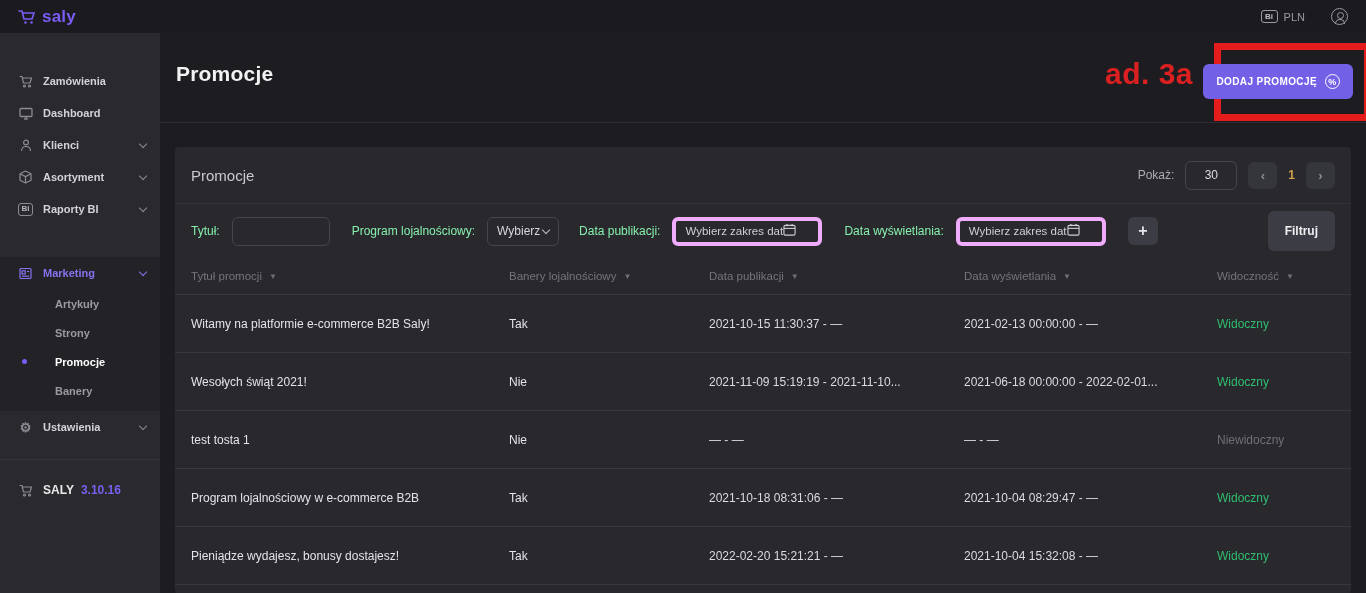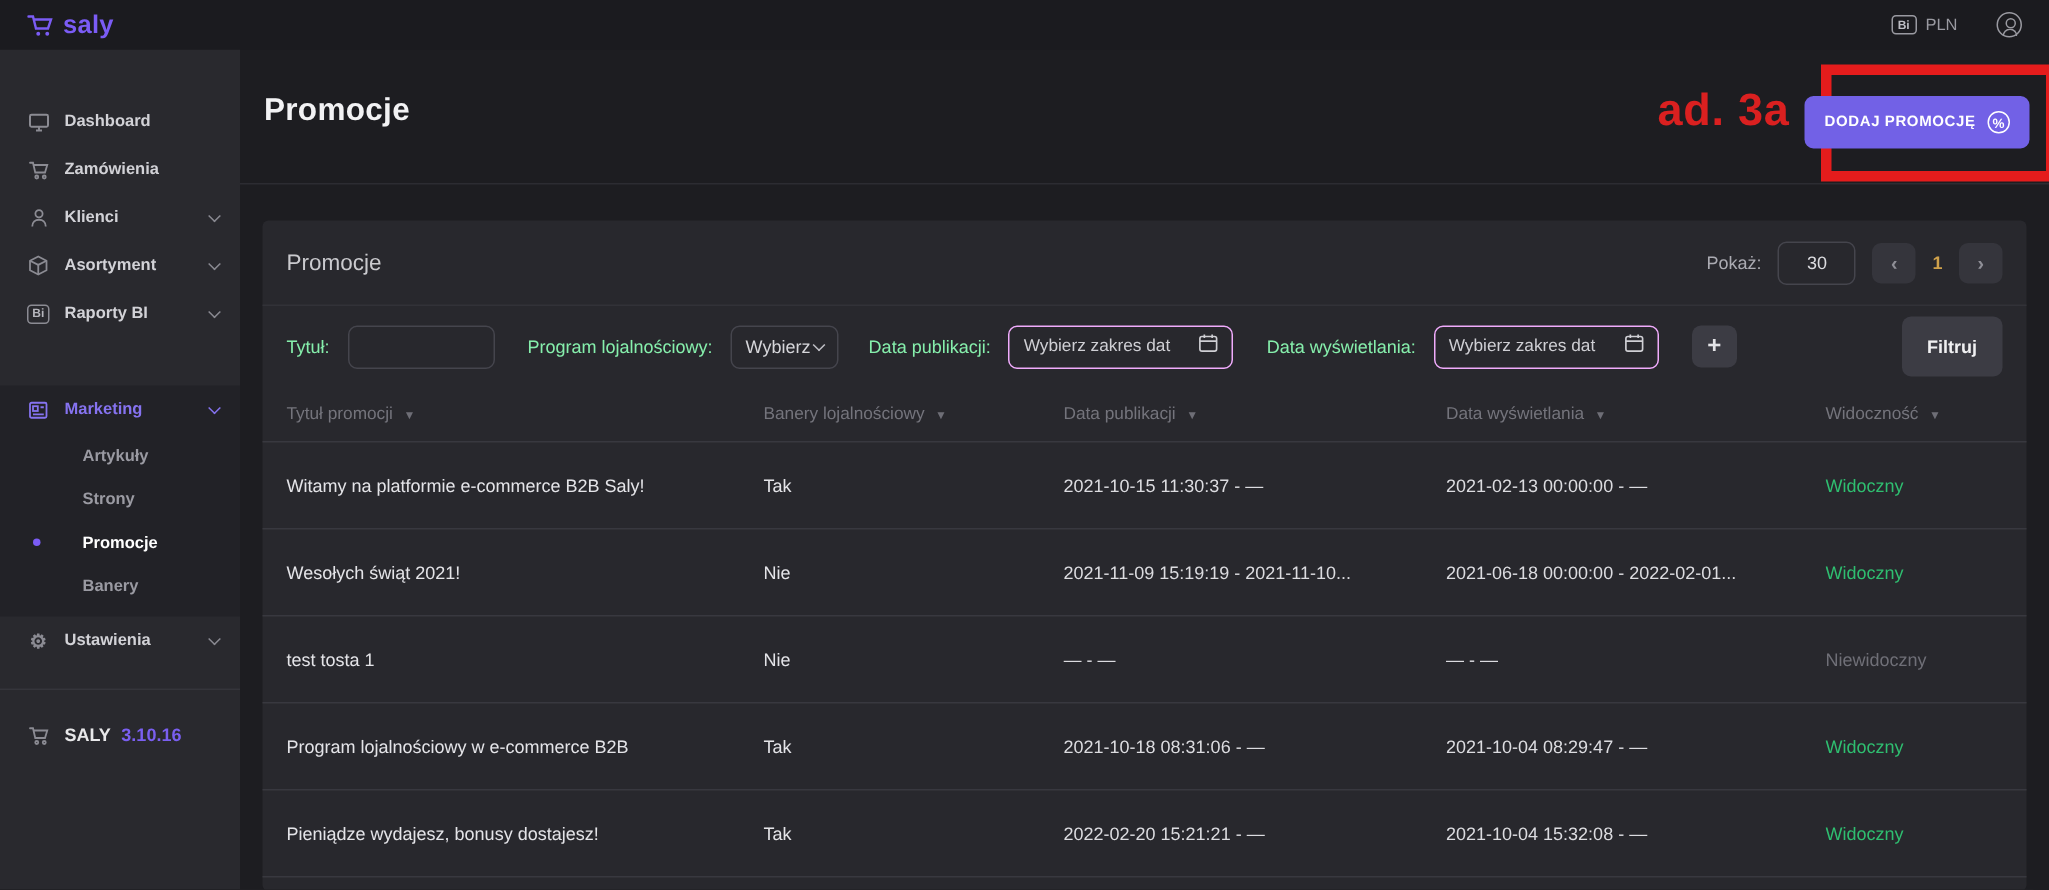--- a/index.html
+++ b/index.html
@@ -88,22 +88,22 @@
   
   .filter-row { height:54px; display:flex; align-items:center; padding:0 16px; position:relative; }
   .f-label { font-size:12px; color:#86efac; margin-right:12px; white-space:nowrap; }
   .f-input { width:98px; height:29px; background:transparent; border:1px solid #45454d;
     border-radius:6px; color:#dcdce0; font-size:12px; padding:0 8px; margin-right:22px;
     font-family:"Liberation Sans", sans-serif; }
   .f-select { width:72px; height:29px; border:1px solid #45454d; border-radius:6px;
     display:flex; align-items:center; justify-content:space-between; padding:0 9px;
     font-size:12px; color:#d6d6da; margin-right:20px; cursor:pointer; }
   .f-select .chev { margin-top:-2px; border-color:#c0c0c6; }
-  .date-box { width:150px; height:29px; border:1px solid #f0abfc; border-radius:6px;
-    display:flex; align-items:center; justify-content:space-between; padding:0 9px;
+  .date-box { width:150px; height:29px; border:4px solid #f0abfc; border-radius:6px;
+    display:flex; align-items:center; padding:0 9px;
     margin-right:22px; cursor:pointer; color:#cfcfd4; }
   .date-box .ph { font-size:11.5px; }
   .date-box svg { color:#cfcfd4; }
   .plus-btn { width:30px; height:28px; background:#3c3c44; border:none; border-radius:6px;
     color:#e4e4e8; font-size:16px; font-weight:bold; cursor:pointer; line-height:1; }
   .filter-btn { position:absolute; right:16px; background:#3c3c44; border:none;
     border-radius:6px; height:40px; padding:0 17px; color:#f0f0f2; font-size:12px;
     font-weight:bold; cursor:pointer; font-family:"Liberation Sans", sans-serif; }
 
   
@@ -140,37 +140,37 @@
       <span class="bi-box">Bi</span>
       <span>PLN</span>
     </div>
     <span class="avatar"></span>
   </div>
 </div>
 
 <div class="sidebar">
   <div class="side-item">
     <span class="ico">
+      <svg width="14" height="13" viewBox="0 0 14 13" fill="none" stroke="currentColor" stroke-width="1.2" stroke-linecap="round">
+        <path d="M1 1.5 h2 l1.5 6.5 h6.5 l1.5 -5 h-8.5"></path>
+        <circle cx="5.5" cy="11" r="1"></circle>
+          <circle cx="10.5" cy="11" r="1"></circle>
+      </svg>
+    </span>
+    <span class="lbl">Zamówienia</span>
+  </div>
+  <div class="side-item">
+    <span class="ico">
       <svg width="14" height="13" viewBox="0 0 14 13" fill="none" stroke="currentColor" stroke-width="1.3">
         <rect x="1" y="1.5" width="12" height="8" rx="1"></rect>
           <line x1="5" y1="12" x2="9" y2="12"></line>
           <line x1="7" y1="9.5" x2="7" y2="12"></line>
       </svg>
     </span>
     <span class="lbl">Dashboard</span>
-  </div>
-  <div class="side-item">
-    <span class="ico">
-      <svg width="14" height="13" viewBox="0 0 14 13" fill="none" stroke="currentColor" stroke-width="1.2" stroke-linecap="round">
-        <path d="M1 1.5 h2 l1.5 6.5 h6.5 l1.5 -5 h-8.5"></path>
-        <circle cx="5.5" cy="11" r="1"></circle>
-          <circle cx="10.5" cy="11" r="1"></circle>
-      </svg>
-    </span>
-    <span class="lbl">Zamówienia</span>
   </div>
   <div class="side-item">
     <span class="ico">
       <svg width="12" height="13" viewBox="0 0 12 13" fill="none" stroke="currentColor" stroke-width="1.2">
         <circle cx="6" cy="3.5" r="2.4"></circle>
           <path d="M1.5 12 c0-3 2-4.5 4.5-4.5 s4.5 1.5 4.5 4.5"></path>
       </svg>
     </span>
     <span class="lbl">Klienci</span>
     <span class="chev"></span>

